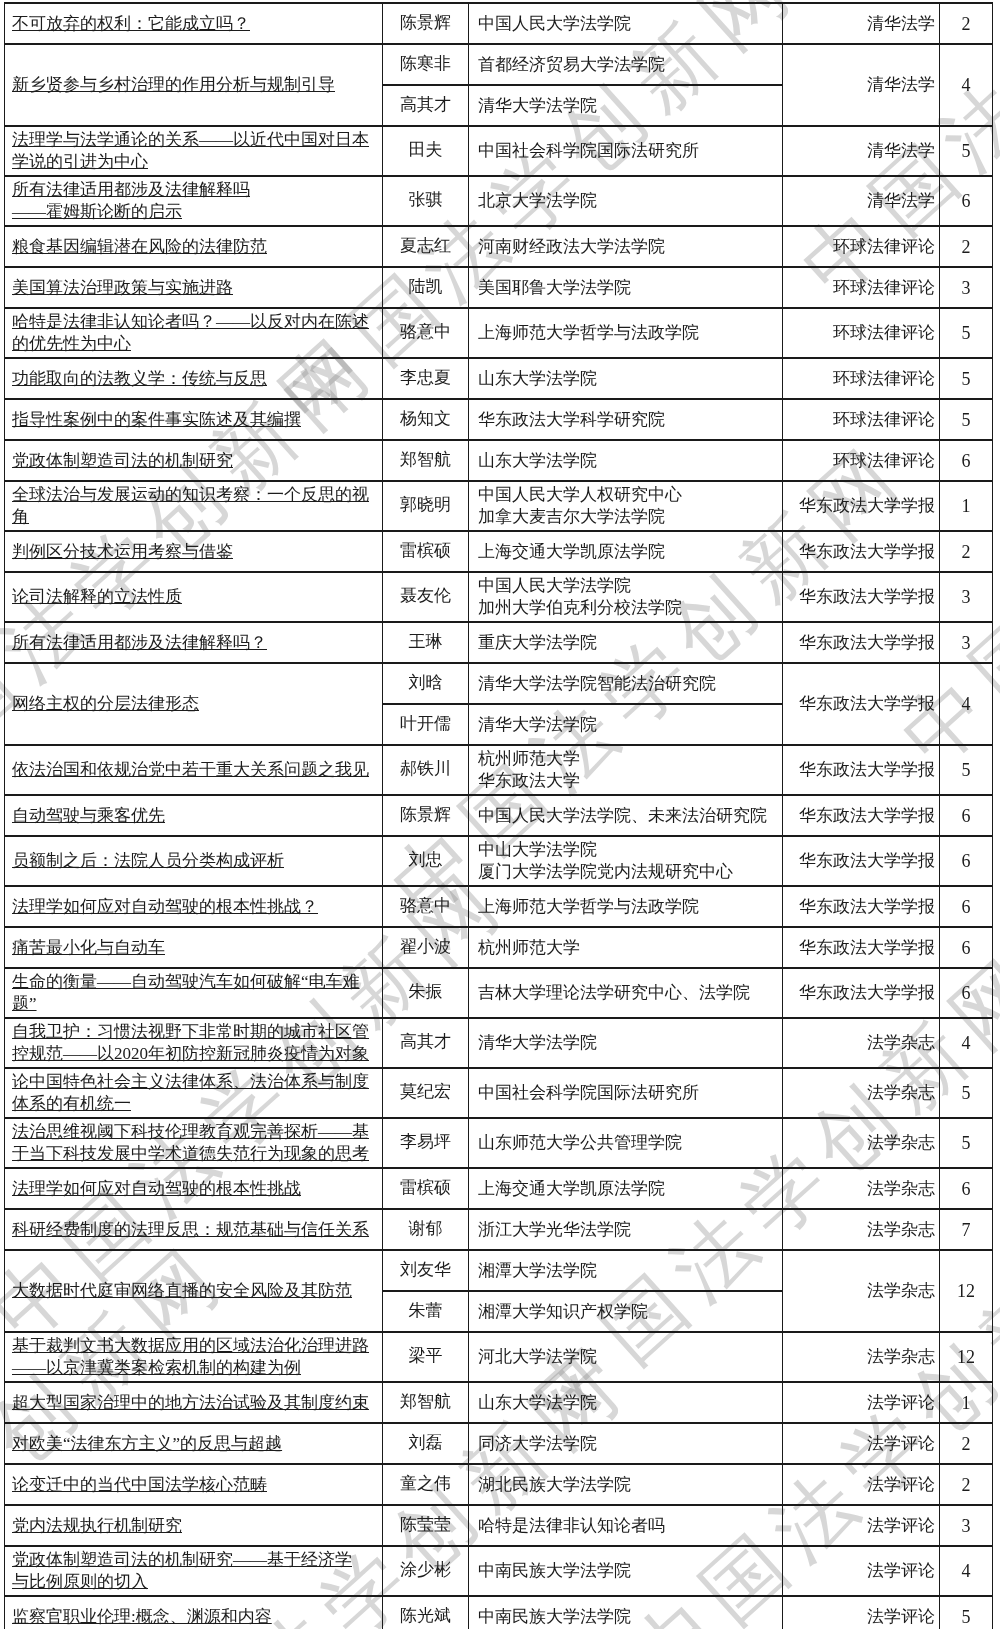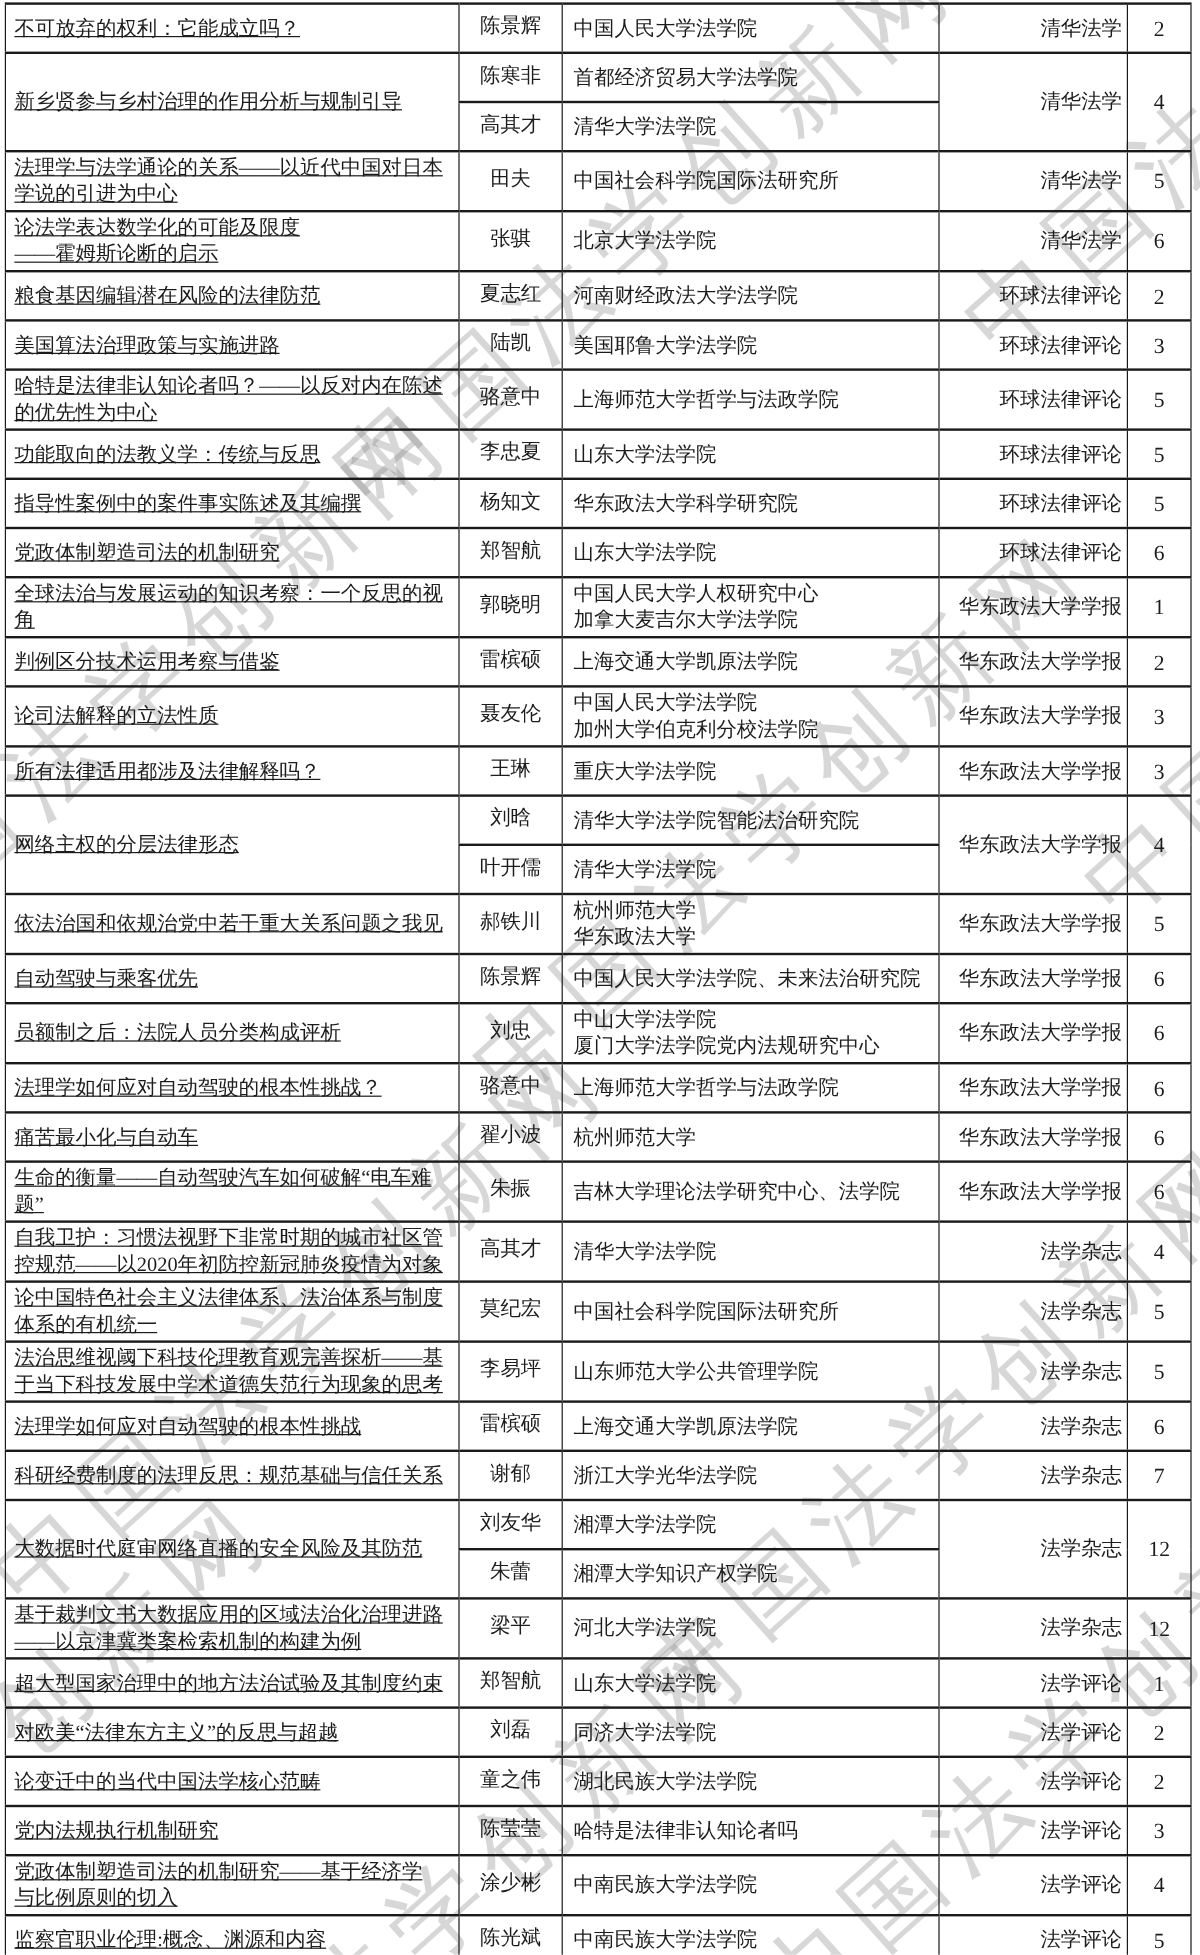--- a/index.html
+++ b/index.html
@@ -99,21 +99,21 @@
         </tr>
         <tr class="h1">
           <td class="title">法理学与法学通论的关系——以近代中国对日本
 学说的引进为中心</td>
           <td class="author">田夫</td>
           <td class="inst">中国社会科学院国际法研究所</td>
           <td class="journal">清华法学</td>
           <td class="issue">5</td>
         </tr>
         <tr class="h1">
-          <td class="title">论法学表达数学化的可能及限度
+          <td class="title">所有法律适用都涉及法律解释吗
 ——霍姆斯论断的启示</td>
           <td class="author">张骐</td>
           <td class="inst">北京大学法学院</td>
           <td class="journal">清华法学</td>
           <td class="issue">6</td>
         </tr>
         <tr class="h1">
           <td class="title">粮食基因编辑潜在风险的法律防范</td>
           <td class="author">夏志红</td>
           <td class="inst">河南财经政法大学法学院</td>

